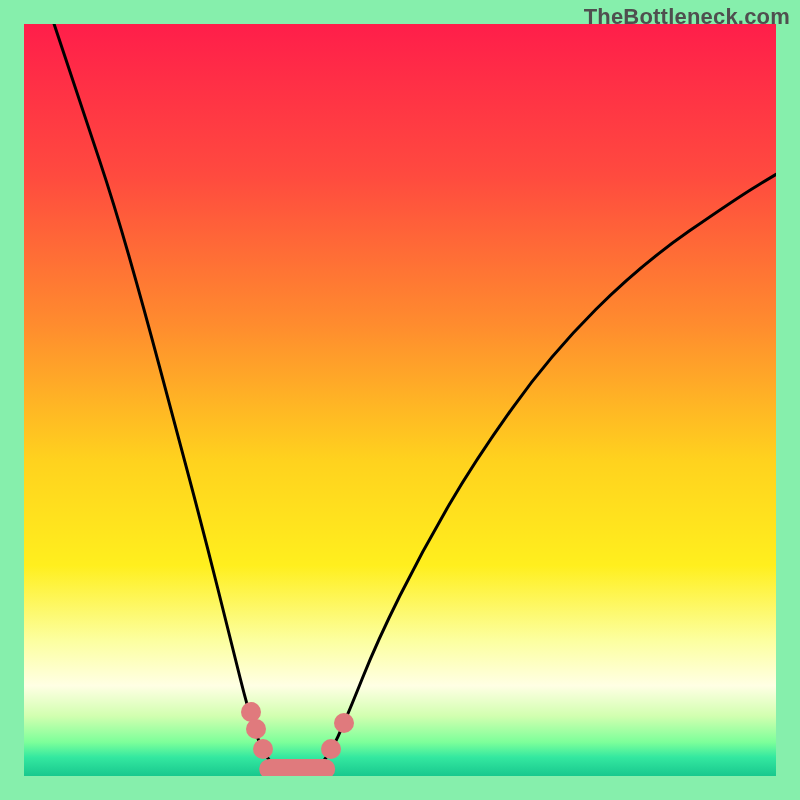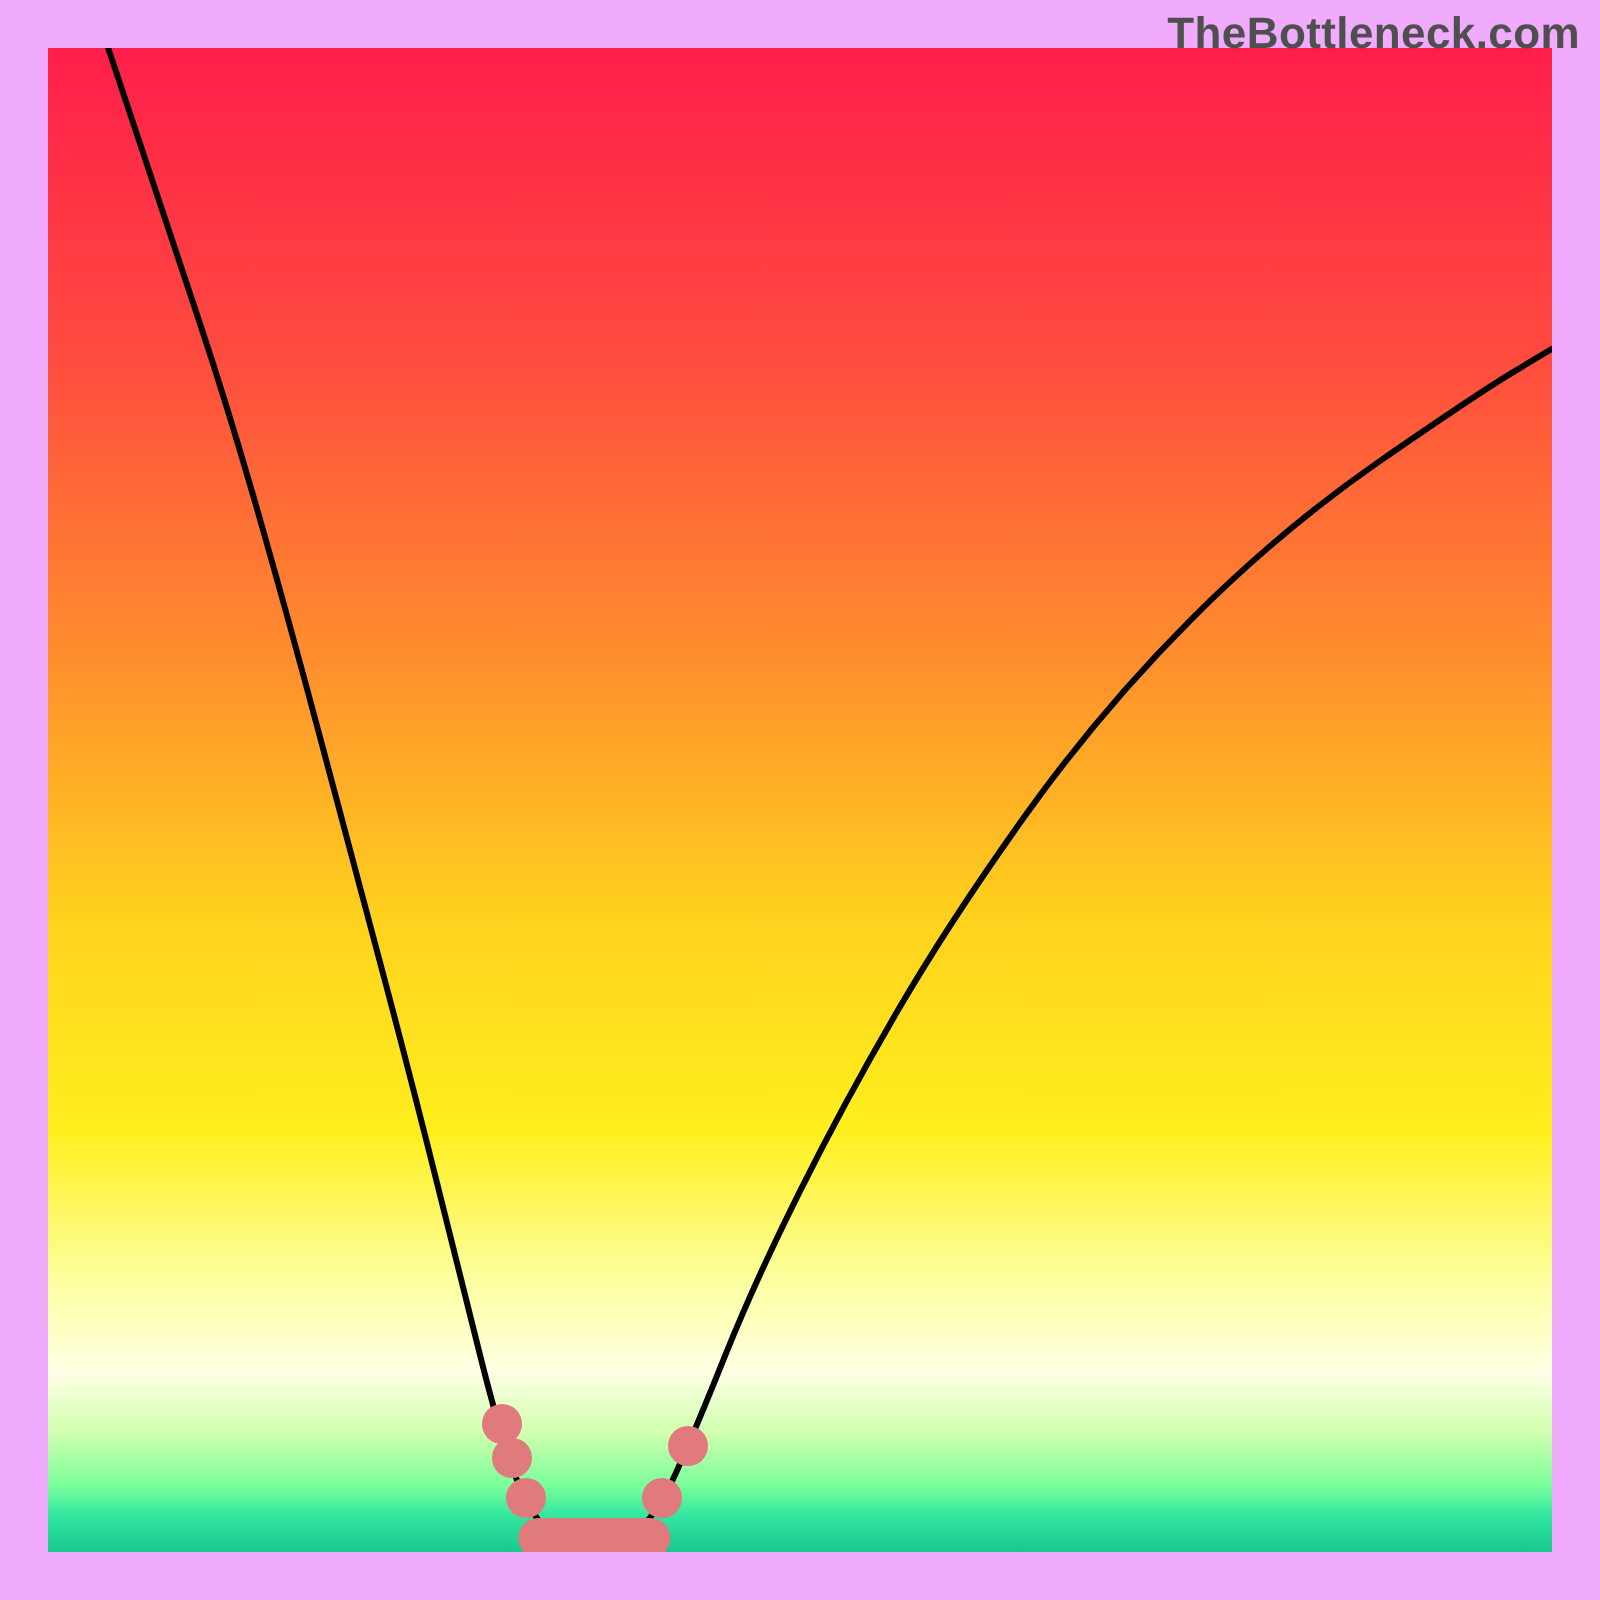--- a/index.html
+++ b/index.html
@@ -1,21 +1,21 @@
 <!DOCTYPE html>
 <html><head>
 <meta charset="utf-8">
 <style>
   * { margin: 0; padding: 0; box-sizing: border-box; }
   html, body { width: 800px; height: 800px; overflow: hidden; background: #000; }
   .frame {
     position: relative;
     width: 800px;
     height: 800px;
-    background: #f0abfc;
+    background: #86efac;
   }
   .plot {
     position: absolute;
     left: 24px;
     top: 24px;
     width: 752px;
     height: 752px;
     overflow: hidden;
   }
   .gradient {

